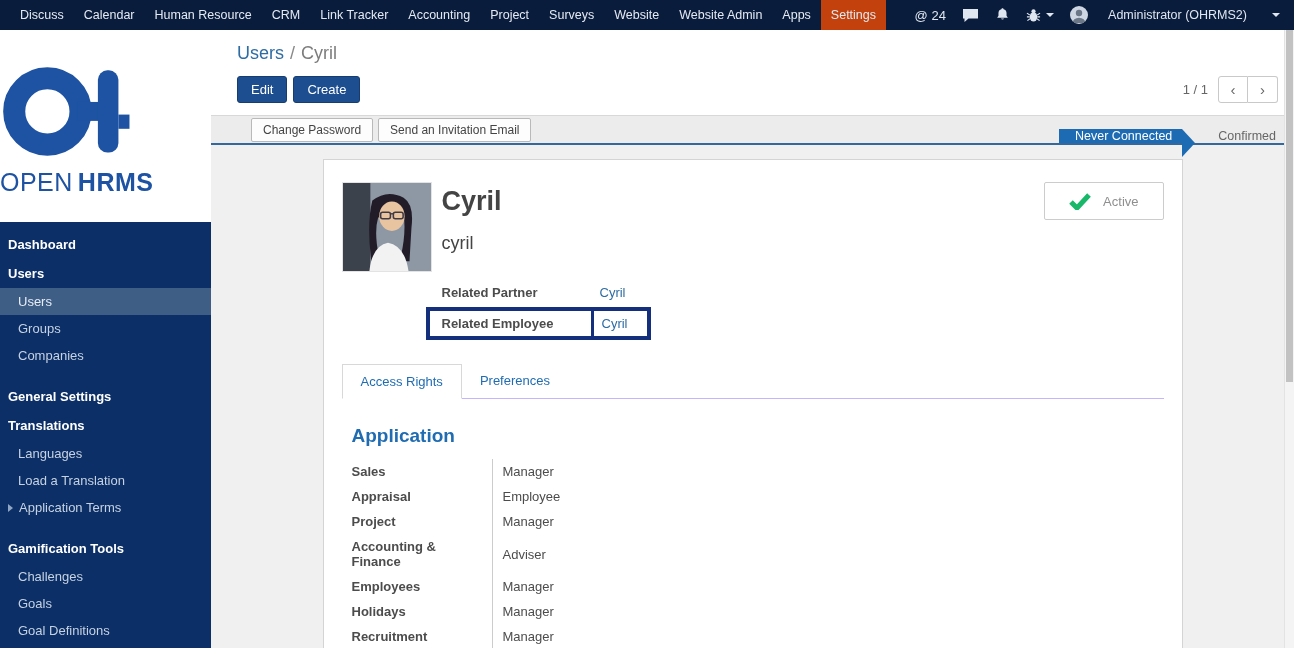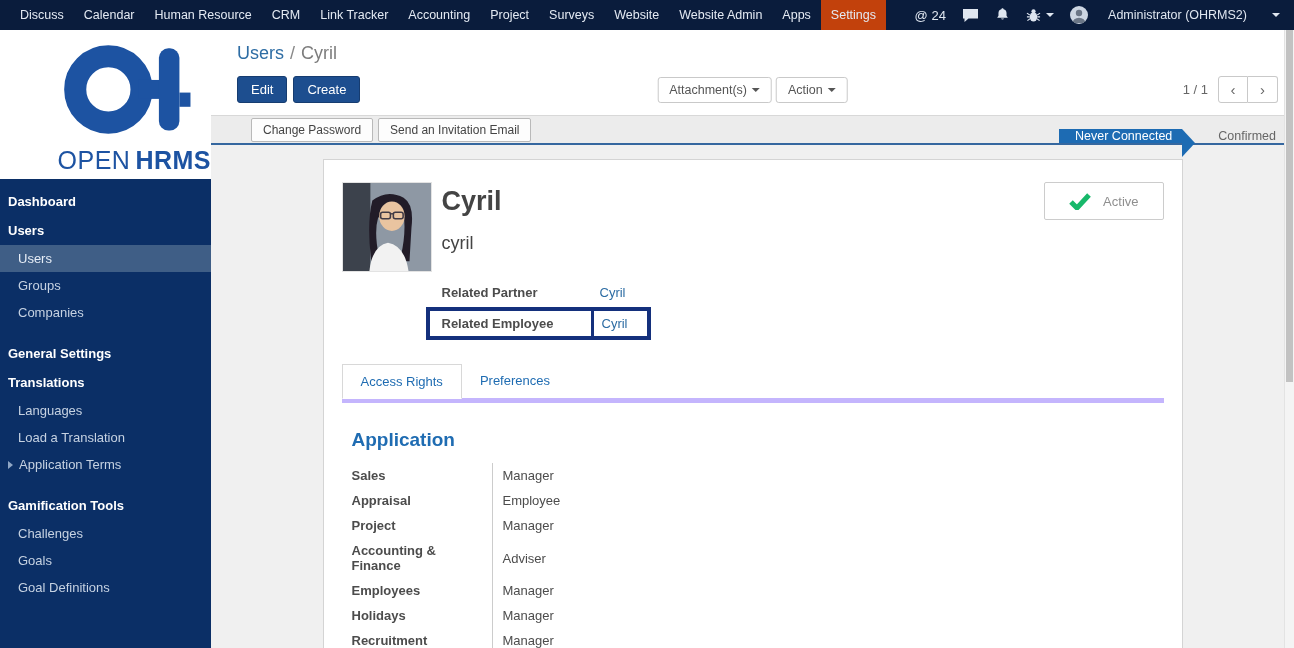--- a/index.html
+++ b/index.html
@@ -11,21 +11,21 @@
   .menu-item { line-height:30px; padding:0 10px; font-size:12.5px; color:#e4eaf3; cursor:pointer; white-space:nowrap; }
   .menu-item.active { background:#c2410c; }
   .topbar-right { margin-left:auto; display:flex; align-items:center; gap:16px; padding-right:14px; color:#dfe6f0; }
   .mention { font-size:13px; display:flex; align-items:center; gap:4px; cursor:pointer; }
   .tb-icon { display:flex; align-items:center; cursor:pointer; }
   .caret { display:inline-block; width:0; height:0; border-left:4px solid transparent; border-right:4px solid transparent; border-top:4px solid #dfe6f0; margin-left:5px; }
   .user-menu { display:flex; align-items:center; gap:20px; font-size:12.5px; cursor:pointer; white-space:nowrap; }
 
   
   .sidebar { position:absolute; top:30px; left:0; bottom:0; width:211px; background:#0b2f66; overflow:hidden; z-index:20; }
-  .logo-box { background:#ffffff; height:149px; display:flex; flex-direction:column; align-items:flex-end; justify-content:center; padding-top:6px; }
+  .logo-box { background:#ffffff; height:192px; display:flex; flex-direction:column; align-items:flex-start; justify-content:center; padding-top:6px; }
   .logo-text { font-size:25px; color:#1d53a2; letter-spacing:0.5px; margin-top:4px; }
   .logo-text .thin { font-weight:normal; }
   .logo-text .bold { font-weight:bold; margin-left:5px; }
   .side-list { padding-top:8px; }
   .side-header { padding:7px 8px; font-size:13px; font-weight:bold; color:#ffffff; cursor:pointer; }
   .side-sub { padding:6px 16px 6px 18px; font-size:13px; color:#c6d2e2; cursor:pointer; }
   .side-sub.selected { background:#3f5e86; color:#e6edf6; }
   .side-sub.arrowed { padding-left:8px; }
   .gap { margin-top:13px; }
   .tri { display:inline-block; width:0; height:0; border-top:4px solid transparent; border-bottom:4px solid transparent; border-left:5px solid #8fa6c4; margin-right:6px; }
@@ -71,21 +71,21 @@
   .active-label { font-size:13px; color:#8f8f8f; }
 
   .fields { margin:8px 0 0 100px; }
   .field-row { display:flex; align-items:center; min-height:25px; }
   .f-label { width:158px; font-size:13px; font-weight:bold; color:#4c4c4c; }
   .f-value { font-size:13px; color:#2e6da4; cursor:pointer; }
   .highlight-box { display:flex; align-items:stretch; border:4px solid #14307c; margin-left:-16px; margin-top:2px; width:225px; height:33px; padding-left:12px; }
   .highlight-box .f-label { width:149px; display:flex; align-items:center; }
   .hl-value-cell { border-left:3px solid #14307c; display:flex; align-items:center; padding-left:8px; flex:1; }
 
-  .tabs { margin-top:24px; display:flex; border-bottom:5px solid #c4b5fd; }
+  .tabs { margin-top:24px; display:flex; border-bottom:1px solid #c4b5fd; }
   .tab { font-size:13px; color:#1f6cb2; padding:9px 18px; cursor:pointer; }
   .tab.active { background:#fff; border:1px solid #d8d8d8; border-bottom:1px solid #fff; margin-bottom:-1px; }
 
   .app-heading { margin:26px 0 12px 10px; font-size:19px; font-weight:bold; color:#1f6cb2; }
   .rights { margin-left:10px; width:540px; }
   .right-row { display:flex; align-items:stretch; }
   .app-name { width:140px; font-size:13px; font-weight:bold; color:#4c4c4c; padding:5px 12px 5px 0; display:flex; align-items:center; }
   .app-level { border-left:1px solid #ccc; padding:5px 0 5px 10px; font-size:13px; color:#4c4c4c; flex:1; display:flex; align-items:center; }
 
   
@@ -185,30 +185,20 @@
 
 <div class="main">
 
   <div class="control-panel">
     <div class="breadcrumb">
       <span class="bc-link">Users</span><span class="bc-sep">/</span><span class="bc-current">Cyril</span>
     </div>
     <div class="cp-buttons">
       <button class="btn-primary">Edit</button>
       <button class="btn-primary">Create</button>
-      <div class="center-group">
-        <button class="btn-white">
-            <span>Attachment(s)</span>
-            <span class="caret dark-caret"></span>
-          </button>
-        <button class="btn-white">
-            <span>Action</span>
-            <span class="caret dark-caret"></span>
-          </button>
-      </div>
       <div class="pager">
         <span class="pager-text">1 / 1</span>
         <span class="pager-btns">
           <button class="pager-btn prev chev-l"></button>
           <button class="pager-btn next chev-r"></button>
         </span>
       </div>
     </div>
   </div>
 

